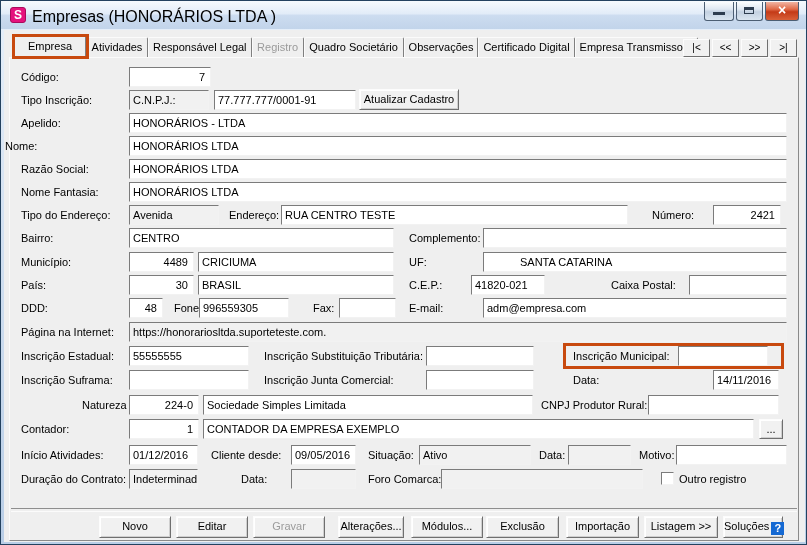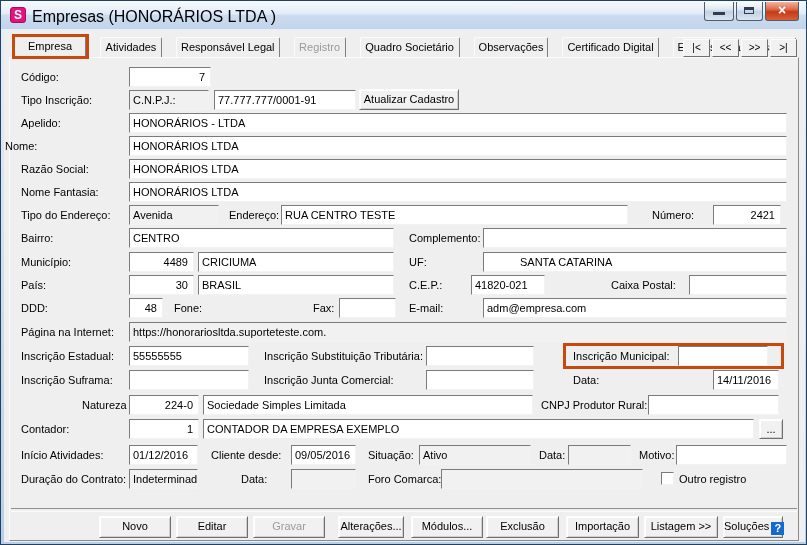--- a/index.html
+++ b/index.html
@@ -20,21 +20,21 @@
   .glyph-min{position:absolute;left:8px;bottom:5px;width:12px;height:3px;background:#2e3d4f;}
   .glyph-max{position:absolute;left:7px;top:5px;width:10px;height:7px;box-sizing:border-box;
     border:1px solid #2e3d4f;border-top-width:3px;}
   .content{position:absolute;left:3px;top:29px;width:801px;height:512px;background:#efefef;}
   .panel{position:absolute;left:8px;top:56px;width:790px;height:484px;box-sizing:border-box;
     border:1px solid;border-color:#fbfbfb #8a8a8a #8a8a8a #fbfbfb;background:#efefef;}
   .tabs{position:absolute;left:13px;top:36px;display:flex;z-index:3;}
   .tab{box-sizing:border-box;height:20px;line-height:18px;text-align:center;padding:0 4px;
     background:#efefef;border:1px solid #7f7f7f;border-bottom:none;
     border-top-color:#fbfbfb;border-left-color:#fbfbfb;border-radius:2px 2px 0 0;white-space:nowrap;}
-  .tab + .tab{margin-left:14px;}
+  .tab + .tab{margin-left:0;}
   .tab-active{position:relative;height:24px;margin-top:-3px;line-height:22px;z-index:4;}
   .tab-disabled{color:#9b9b9b;}
   .navbtns{position:absolute;left:682px;top:38px;display:flex;gap:2px;z-index:3;}
   .navbtn{width:27px;height:18px;box-sizing:border-box;border:1px solid #6f6f6f;
     border-top-color:#fcfcfc;border-left-color:#fcfcfc;background:#f1f1f1;
     text-align:center;line-height:16px;font-size:10px;}
   .lbl{position:absolute;height:20px;line-height:20px;white-space:nowrap;z-index:2;}
   .fld{position:absolute;height:20px;box-sizing:border-box;background:#fff;
     border:1px solid;border-color:#7b7b7b #f2f2f2 #f2f2f2 #7b7b7b;
     padding:0 3px;line-height:18px;white-space:nowrap;overflow:hidden;z-index:2;}
@@ -135,20 +135,21 @@
   <div class="fld num" style="left:128px;top:274px;width:65px;">30</div>
   <div class="fld" style="left:197px;top:274px;width:196px;">BRASIL</div>
   <div class="lbl" style="left:408px;top:274px;">C.E.P.:</div>
   <div class="fld" style="left:470px;top:274px;width:74px;">41820-021</div>
   <div class="lbl" style="left:610px;top:274px;">Caixa Postal:</div>
   <div class="fld" style="left:688px;top:274px;width:98px;"></div>
 
   <div class="lbl" style="left:20px;top:297px;">DDD:</div>
   <div class="fld num" style="left:128px;top:297px;width:34px;">48</div>
   <div class="lbl" style="left:173px;top:297px;">Fone:</div>
+  <div class="fld" style="left:198px;top:297px;width:90px;">996559305</div>
   <div class="lbl" style="left:312px;top:297px;">Fax:</div>
   <div class="fld" style="left:338px;top:297px;width:57px;"></div>
   <div class="lbl" style="left:408px;top:297px;">E-mail:</div>
   <div class="fld" style="left:482px;top:297px;width:304px;">adm@empresa.com</div>
 
   <div class="lbl" style="left:20px;top:321px;">Página na Internet:</div>
   <div class="fld ro" style="left:128px;top:321px;width:658px;">https://honorariosltda.suporteteste.com.</div>
 
   <div class="lbl" style="left:20px;top:345px;">Inscrição Estadual:</div>
   <div class="fld" style="left:128px;top:345px;width:120px;">55555555</div>

